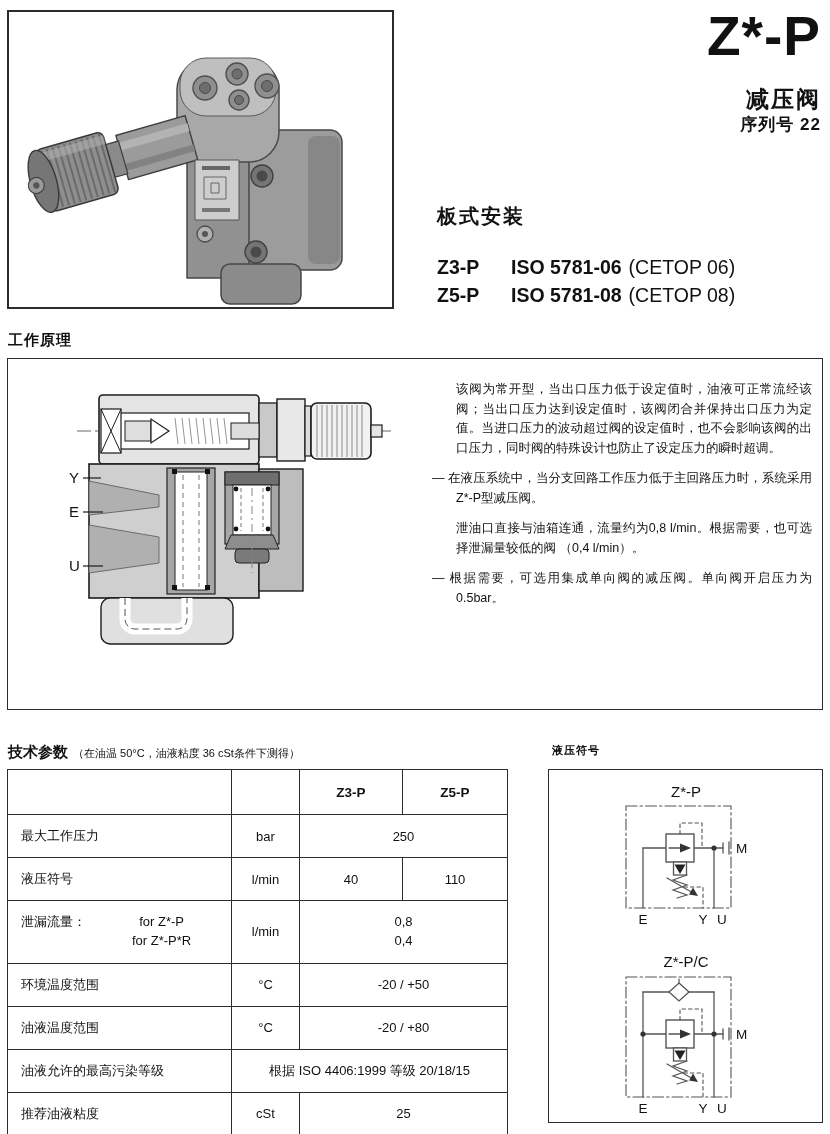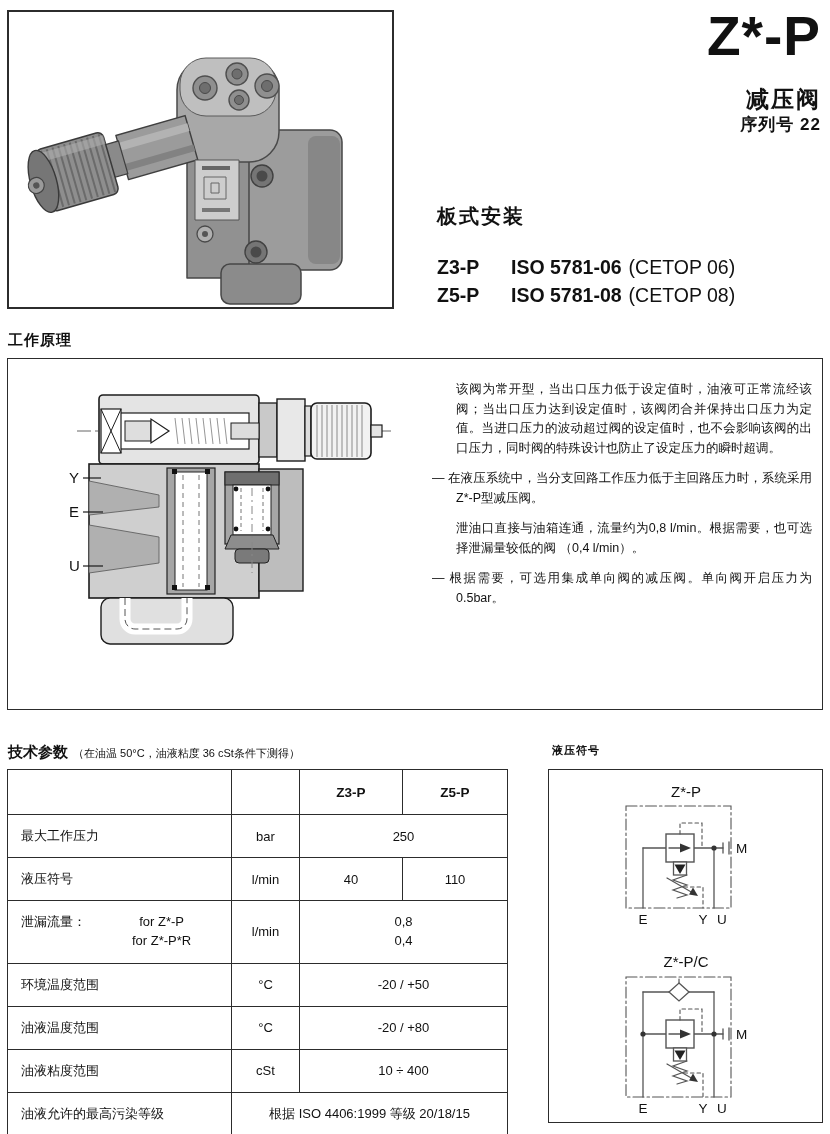--- a/index.html
+++ b/index.html
@@ -305,25 +305,20 @@
           <td class="c-label">环境温度范围</td>
           <td>°C</td>
           <td colspan="2">-20 / +50</td>
         </tr>
         <tr>
           <td class="c-label">油液温度范围</td>
           <td>°C</td>
           <td colspan="2">-20 / +80</td>
         </tr>
         <tr>
-          <td class="c-label">油液粘度范围</td>
-          <td>cSt</td>
-          <td colspan="2">10 ÷ 400</td>
-        </tr>
-        <tr>
           <td class="c-label">油液允许的最高污染等级</td>
           <td colspan="3">根据 ISO 4406:1999  等级 20/18/15</td>
         </tr>
         <tr>
           <td class="c-label">推荐油液粘度</td>
           <td>cSt</td>
           <td colspan="2">25</td>
         </tr>
       </tbody>
   </table>

